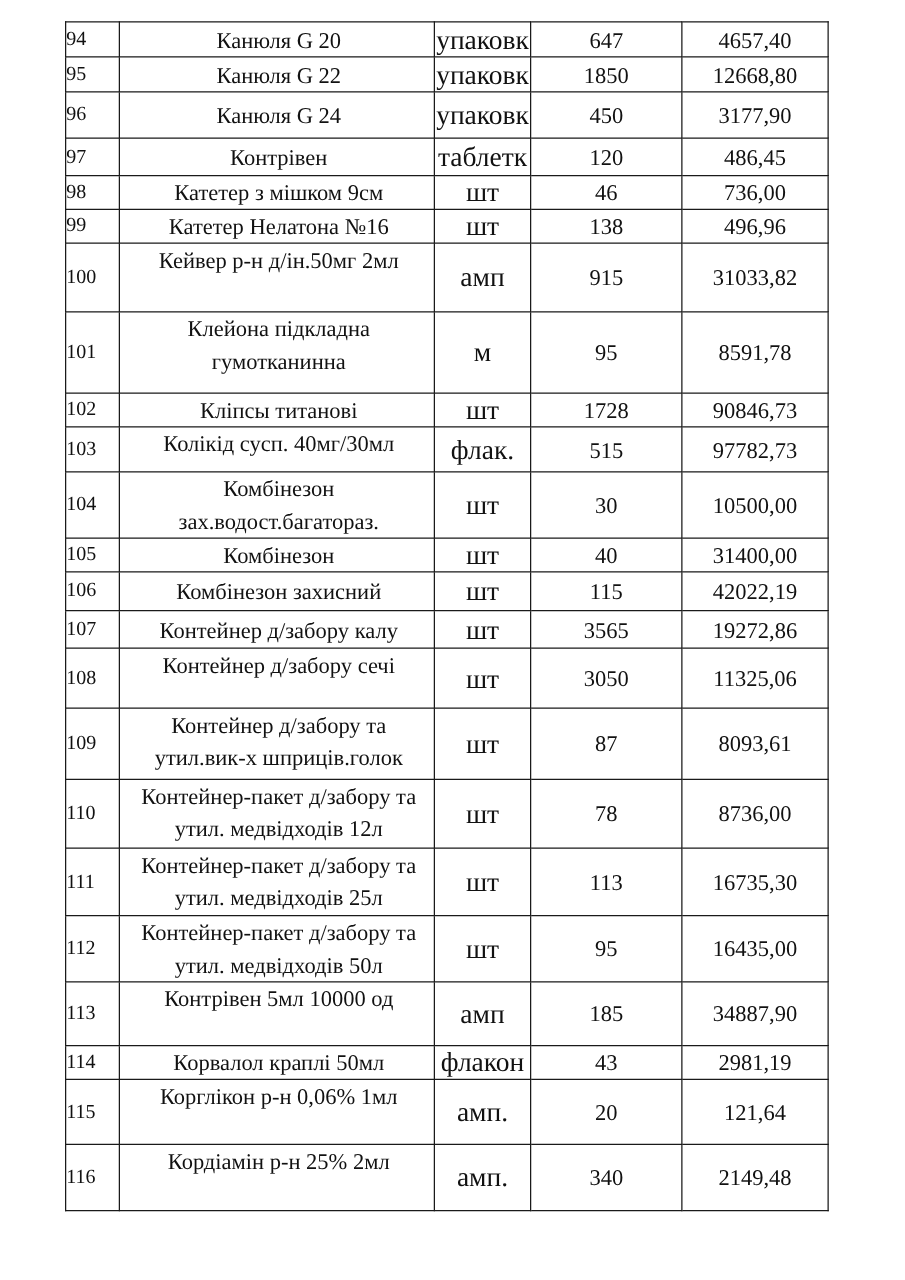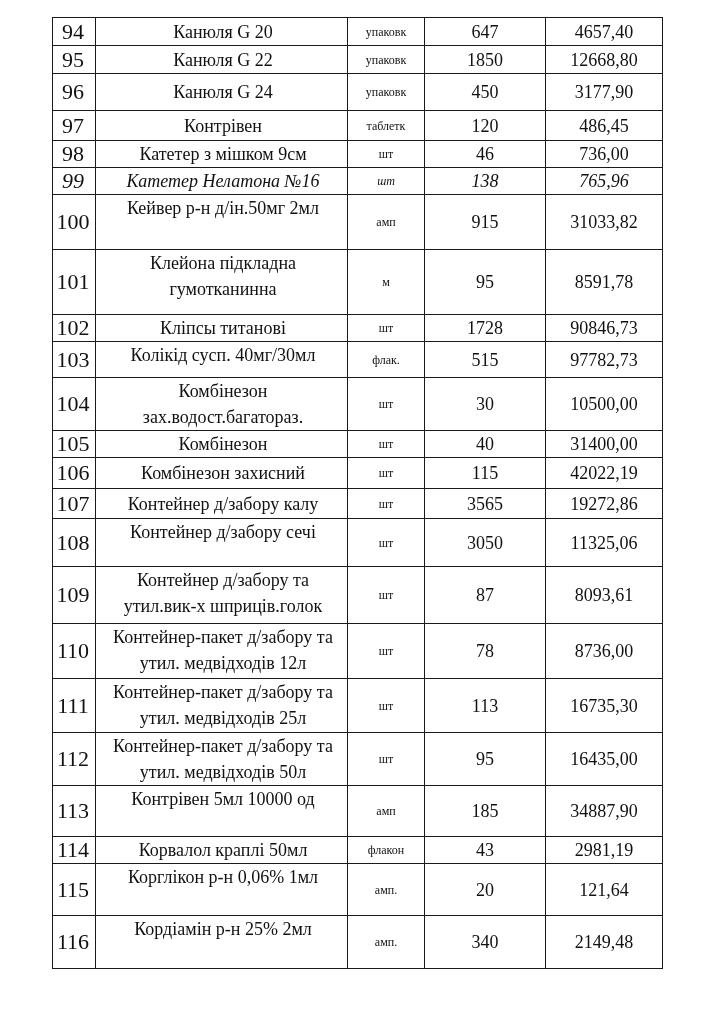--- a/index.html
+++ b/index.html
@@ -7,24 +7,24 @@
          font-family: "Liberation Serif", "DejaVu Serif", serif; color: #111; }
   table { position: absolute; left: 52px; top: 17px; border-collapse: collapse;
           table-layout: fixed; width: 610px; }
   td { border: 1.6px solid #1a1a1a; padding: 0; font-size: 18px; line-height: 24px;
        vertical-align: middle; overflow: hidden; white-space: nowrap; }
   col.c-num { width: 43px; }
   col.c-name { width: 252px; }
   col.c-unit { width: 77px; }
   col.c-qty { width: 121px; }
   col.c-sum { width: 117px; }
-  td.num { text-align: center; padding-right: 2px; font-size: 22px; }
+  td.num { text-align: left; padding-right: 2px; font-size: 16px; }
   td.name { text-align: center; padding-left: 3px; vertical-align: top; white-space: normal; line-height: 26px; }
   td.name.single { vertical-align: middle; }
-  td.unit { text-align: center; font-size: 12px; }
+  td.unit { text-align: center; font-size: 22px; }
   td.qty { text-align: center; }
   td.sum { text-align: center; }
 </style>
 </head>
 <body>
 
 <table>
   <colgroup>
     <col class="c-num">
       <col class="c-name">
@@ -61,26 +61,26 @@
         <td class="qty">120</td>
         <td class="sum">486,45</td>
       </tr>
       <tr style="height: 25px;">
         <td class="num">98</td>
         <td class="name single">Катетер з мішком 9см</td>
         <td class="unit">шт</td>
         <td class="qty">46</td>
         <td class="sum">736,00</td>
       </tr>
-      <tr style="height: 25px; font-style: italic;">
+      <tr style="height: 25px;">
         <td class="num">99</td>
         <td class="name single">Катетер Нелатона №16</td>
         <td class="unit">шт</td>
         <td class="qty">138</td>
-        <td class="sum">765,96</td>
+        <td class="sum">496,96</td>
       </tr>
       <tr style="height: 55px; padding-left: 14px;">
         <td class="num">100</td>
         <td class="name">Кейвер р-н д/ін.50мг 2мл</td>
         <td class="unit">амп</td>
         <td class="qty">915</td>
         <td class="sum">31033,82</td>
       </tr>
       <tr style="height: 65px;">
         <td class="num">101</td>

